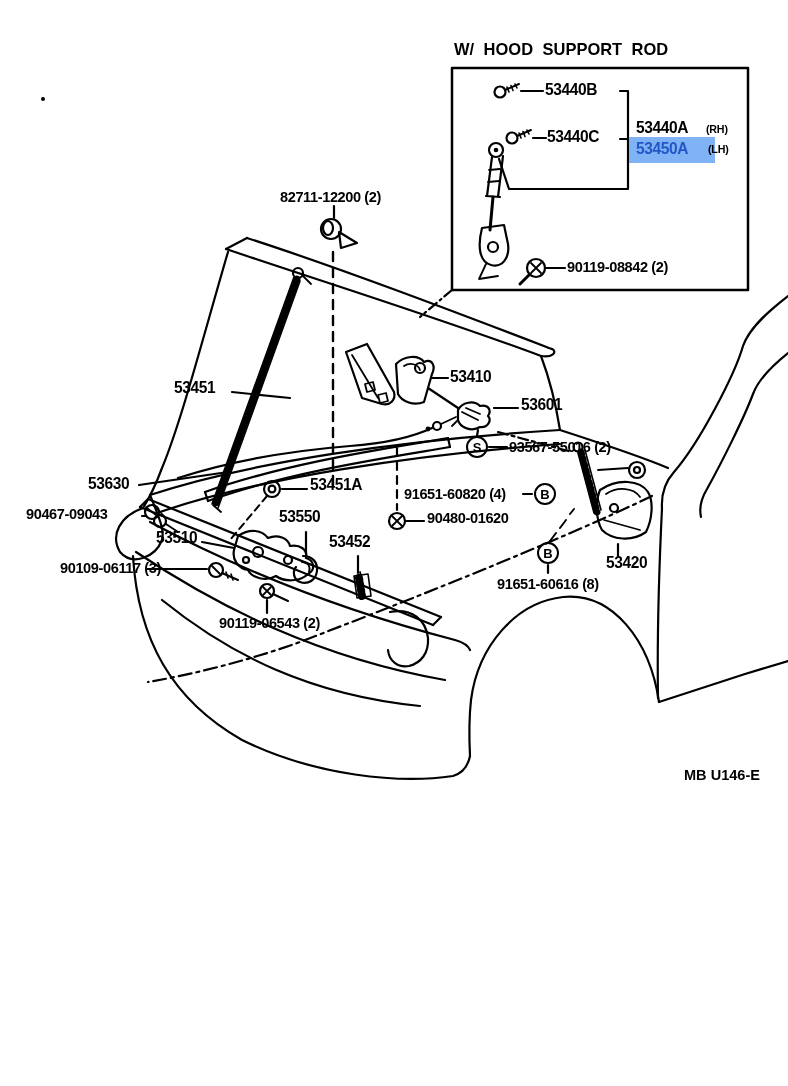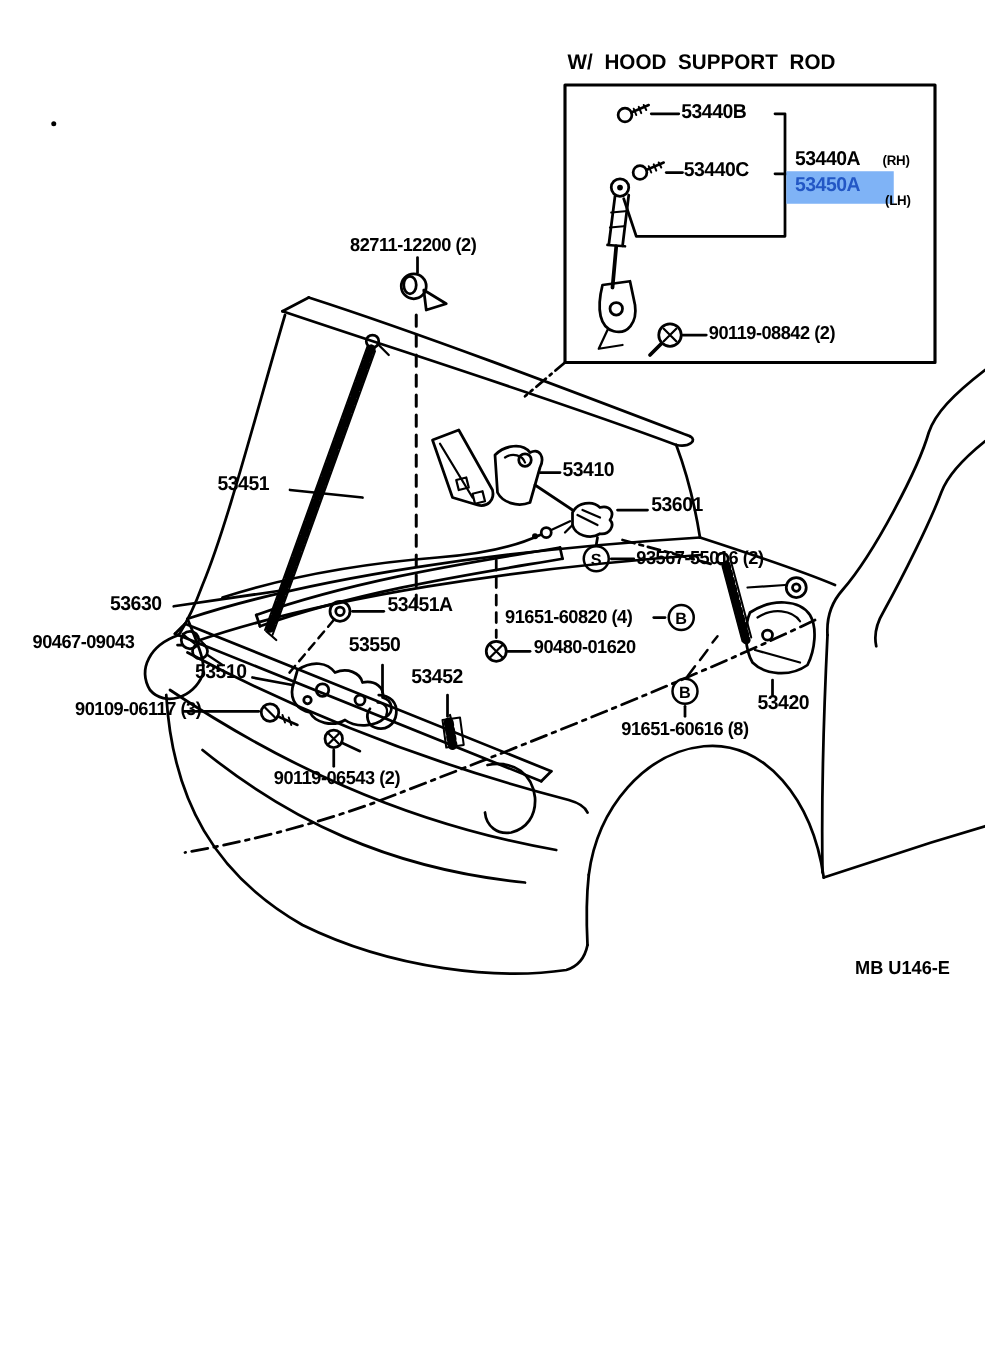--- a/index.html
+++ b/index.html
@@ -254,21 +254,21 @@
 
   <div id="hl-53450A" style="background: rgb(127, 179, 246);"></div>
 
   <div class="pl title" style="left:454px;top:41px">W/ HOOD SUPPORT ROD</div>
 
   <div class="pl" style="left:545px;top:82px">53440B</div>
   <div class="pl" style="left:547px;top:129px">53440C</div>
   <div class="pl z2" style="left:636px;top:120px">53440A</div>
   <div class="pl tiny z2" style="left:706px;top:124px">(RH)</div>
   <div class="pl" id="lbl-53450A" style="left: 636px; top: 141px; color: rgb(35, 87, 197);">53450A</div>
-  <div class="pl tiny z2" style="left:708px;top:156px">(LH)</div>
+  <div class="pl tiny z2" style="left:708px;top:144px">(LH)</div>
   <div class="pl small" style="left:567px;top:259px">90119-08842 (2)</div>
 
   <div class="pl small" style="left:280px;top:189px">82711-12200 (2)</div>
   <div class="pl" style="left:174px;top:380px">53451</div>
   <div class="pl" style="left:450px;top:369px">53410</div>
   <div class="pl" style="left:521px;top:397px">53601</div>
   <div class="pl small" style="left:509px;top:439px">93567-55016 (2)</div>
   <div class="pl" style="left:310px;top:477px">53451A</div>
   <div class="pl small" style="left:404px;top:486px">91651-60820 (4)</div>
   <div class="pl small" style="left:427px;top:510px">90480-01620</div>

